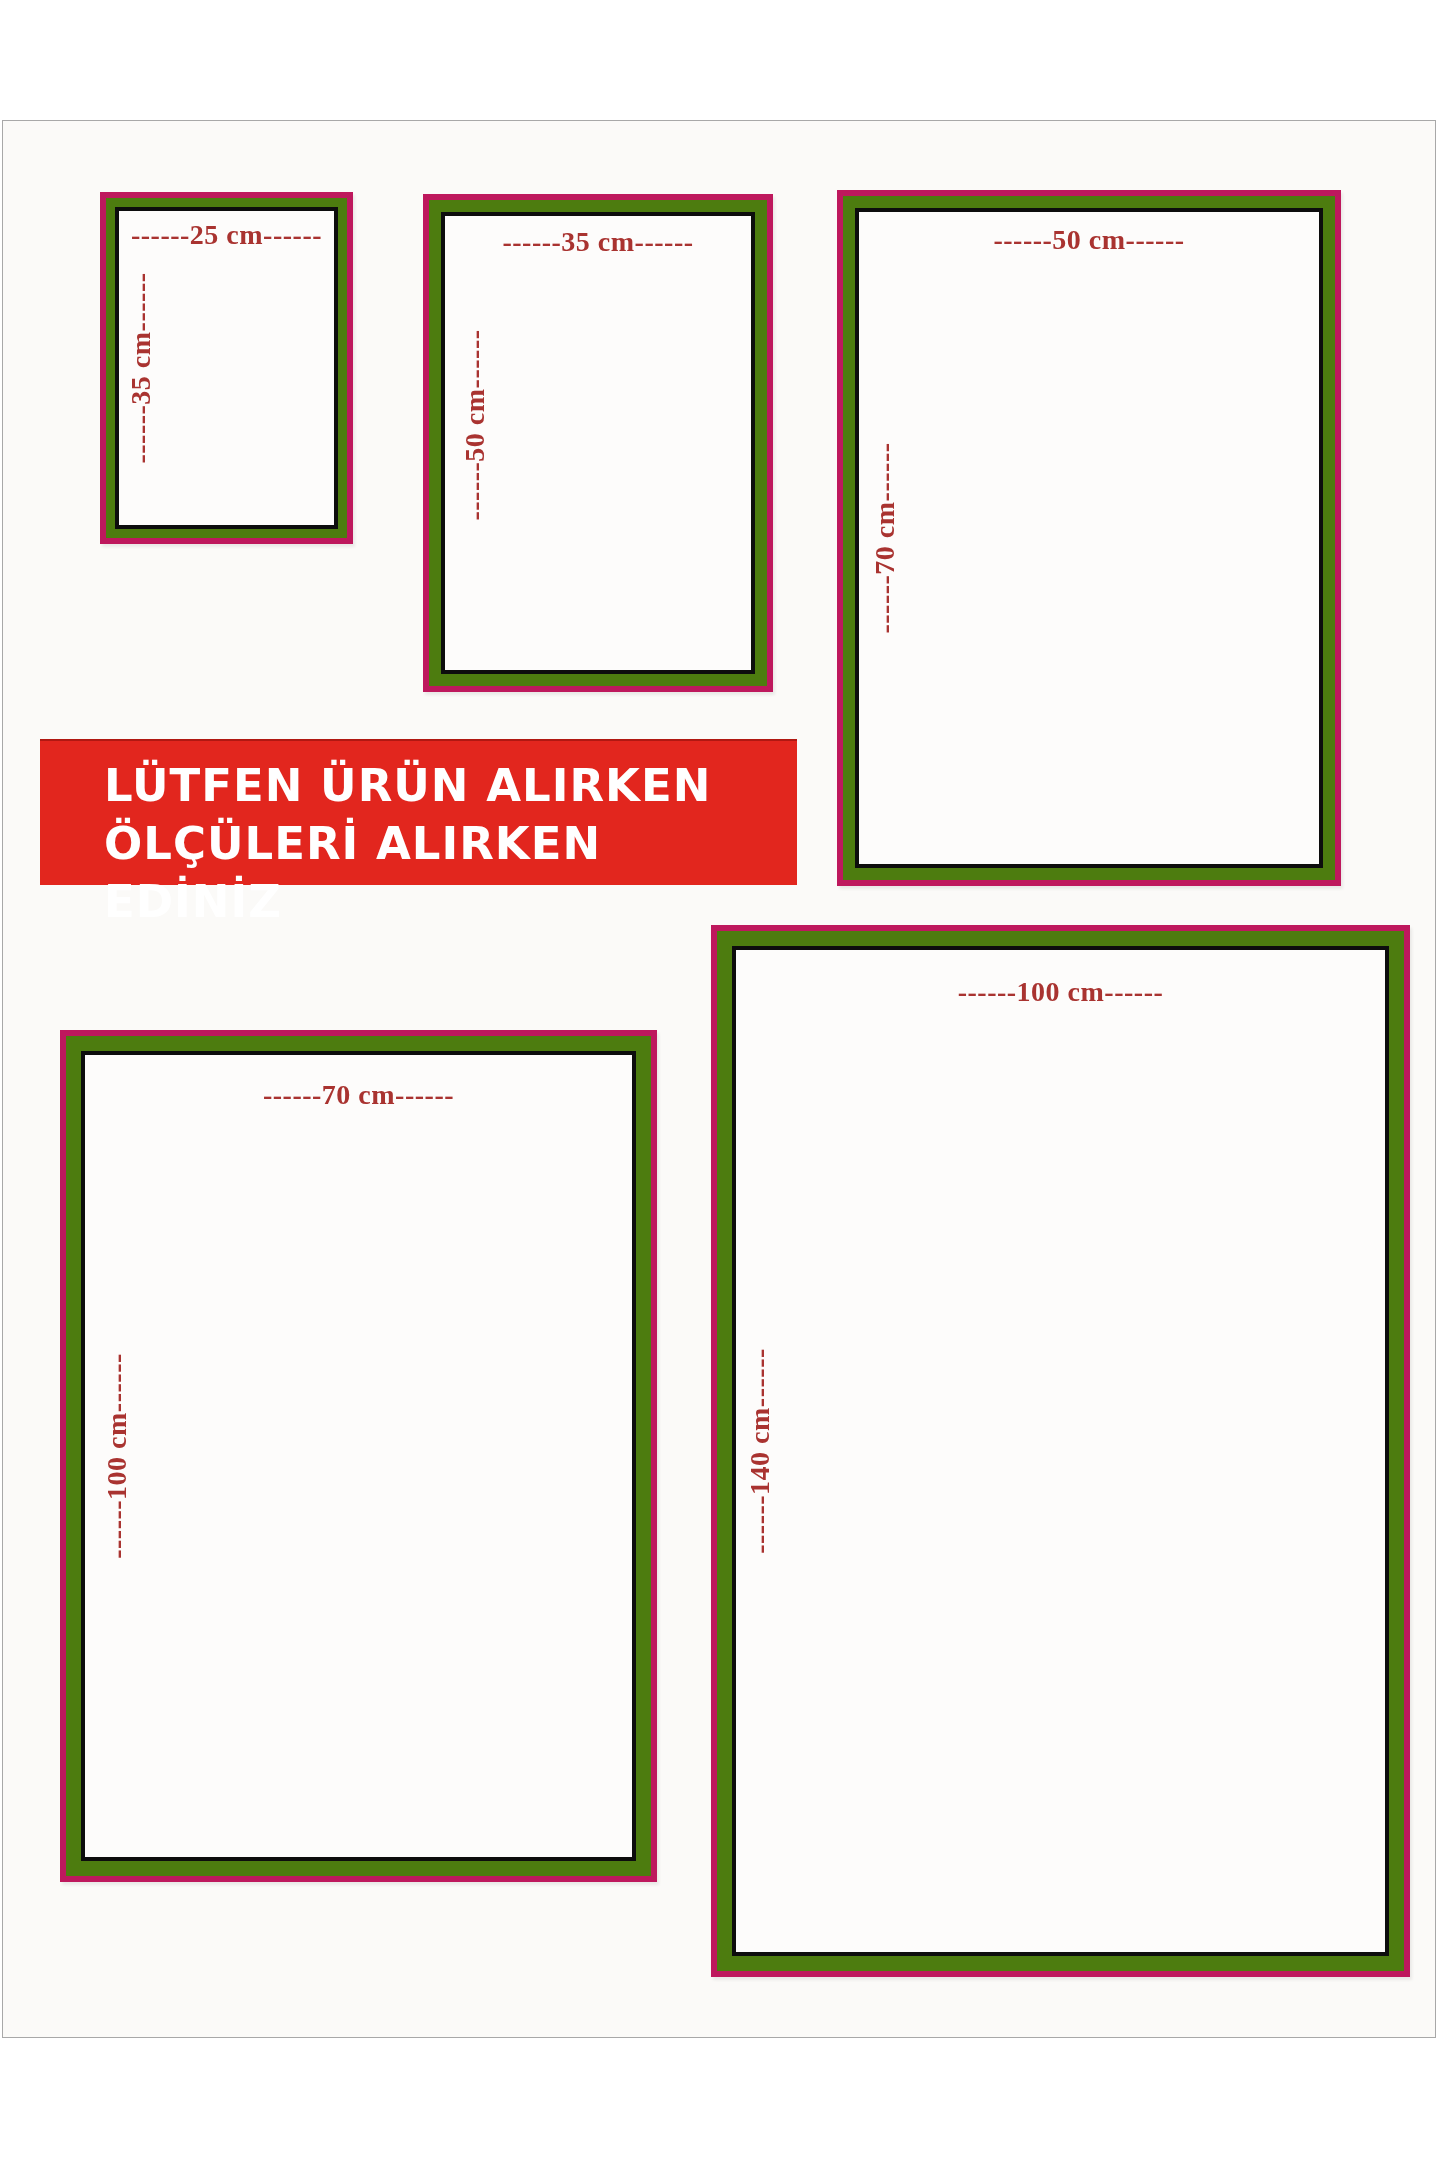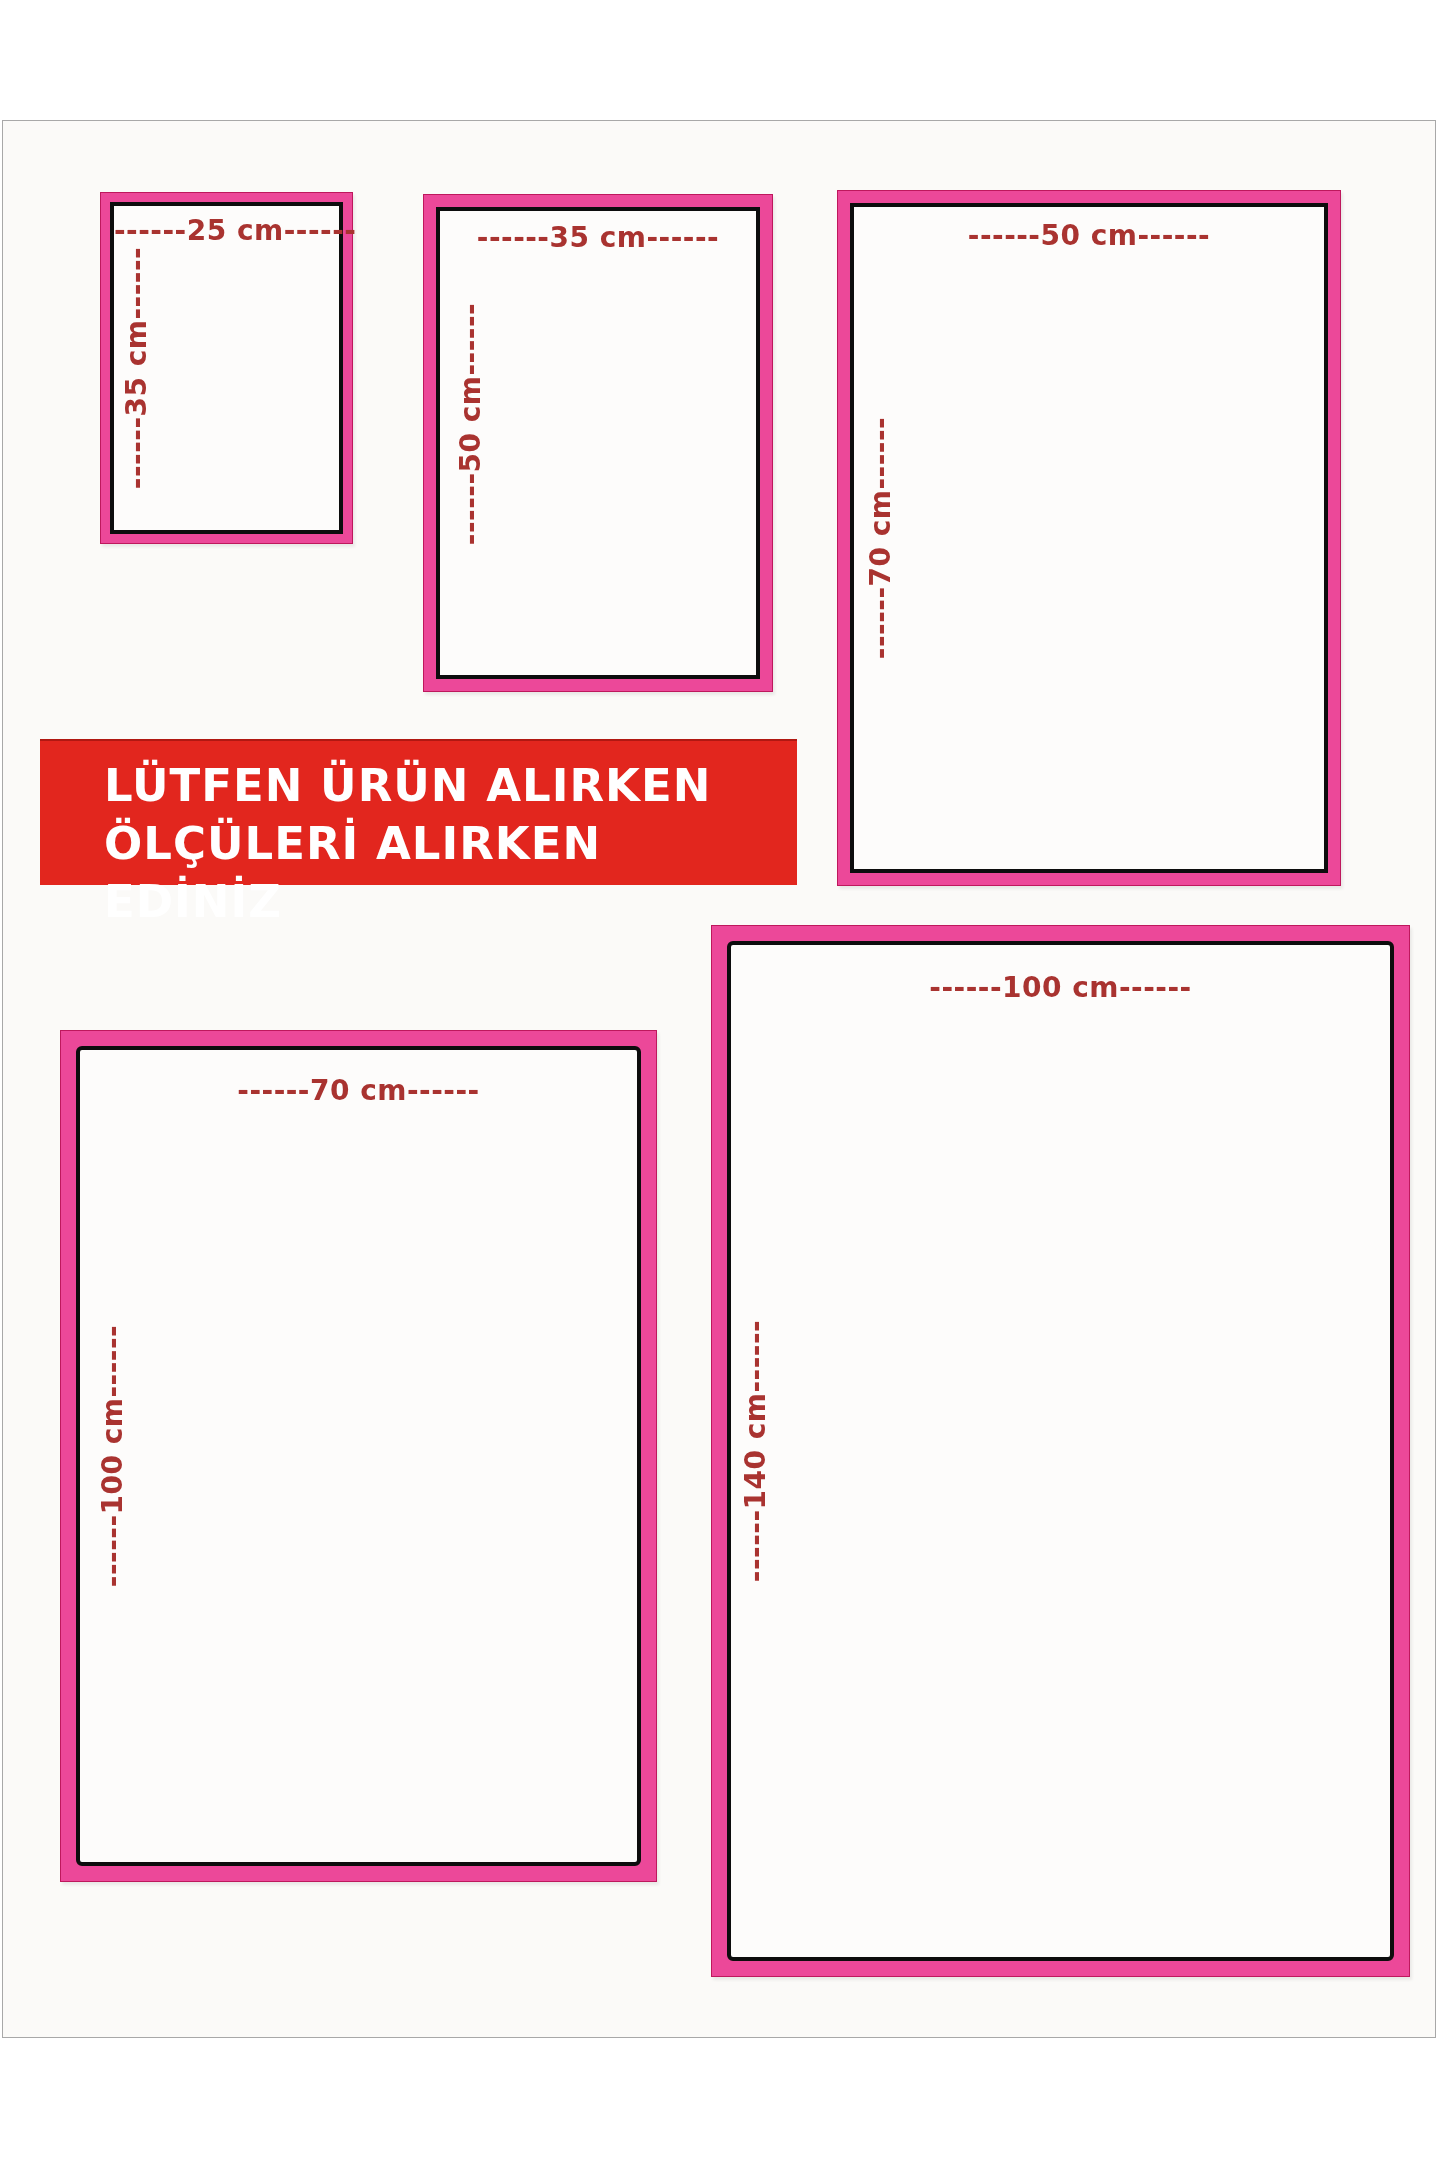--- a/index.html
+++ b/index.html
@@ -21,34 +21,35 @@
     top: 120px;
     width: 1434px;
     height: 1918px;
     background: #fbfaf8;
     border: 1px solid #a8a8a8;
     box-sizing: border-box;
   }
   
   .frame {
     position: absolute;
-    background: #ec4899;
-    border: 1px solid #be185d;
+    background: #4d7c0f;
+    border: 6px solid #be185d;
     box-sizing: border-box;
     box-shadow: 2px 3px 3px rgba(0,0,0,0.07);
+    font-family: Liberation Serif, serif;
   }
   
   .inner {
     position: absolute;
     border: 4px solid #0d0d0d;
     background: #fdfcfb;
   }
   .inner.pad-s { inset: 9px; }
   .inner.pad-m { inset: 12px; }
-  .inner.pad-l { inset: 15px; border-radius: 6px; }
+  .inner.pad-l { inset: 15px; }
   .wlabel {
     position: absolute;
     left: 0;
     right: 0;
     text-align: center;
     color: var(--label-red, #a93330);
     font-weight: bold;
     font-size: 28px;
     white-space: nowrap;
     letter-spacing: 0.5px;

